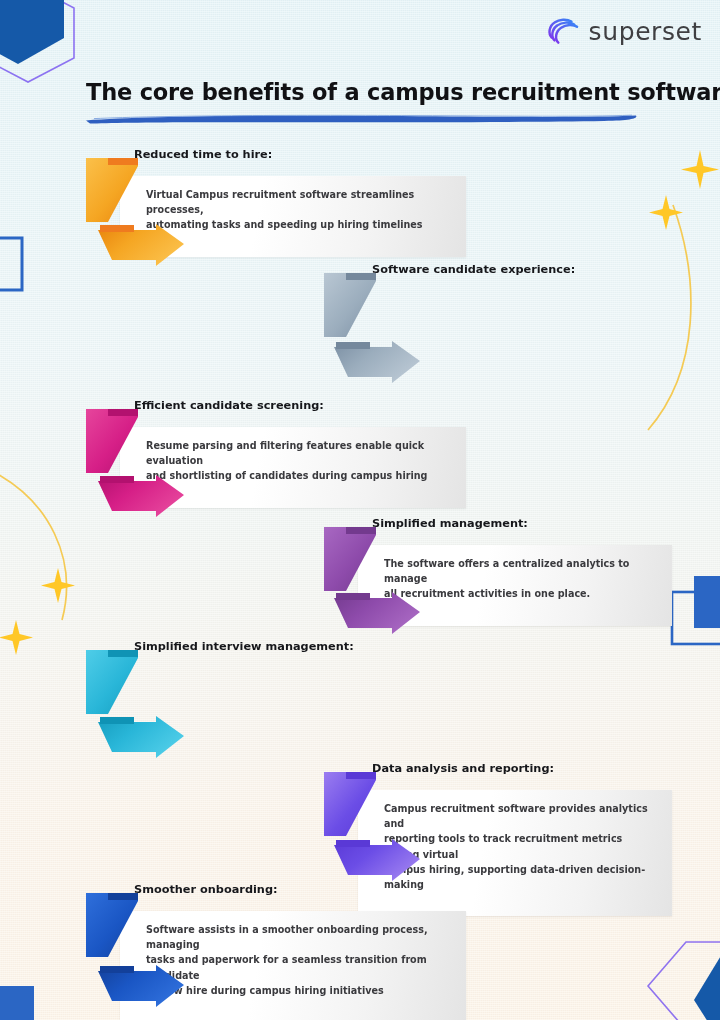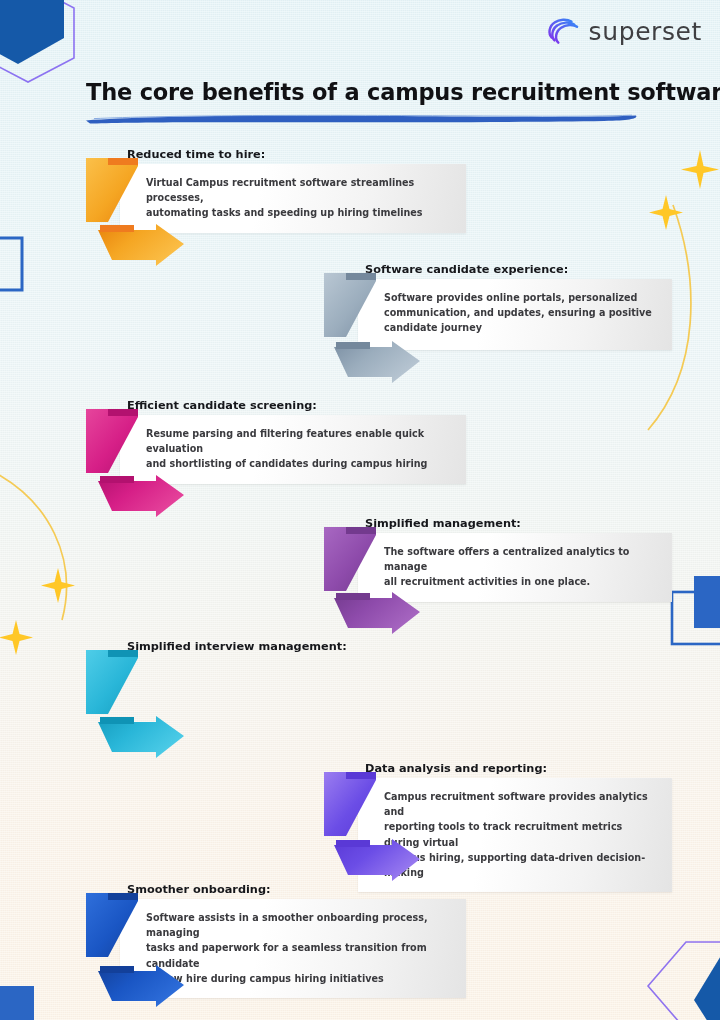--- a/index.html
+++ b/index.html
@@ -82,30 +82,30 @@
     position: absolute;
     z-index: 4;
   }
 
   .card-heading {
     position: absolute;
     font-size: 11.3px;
     font-weight: bold;
     color: #16171b;
     white-space: nowrap;
-    left: 41px;
+    left: 48px;
     top: 0px;
     font-family: "DejaVu Sans", sans-serif;
   }
 
   .card-body {
     position: absolute;
     left: 34px;
-    top: 16px;
-    padding: 11px 14px 12px 26px;
+    top: 28px;
+    padding: 11px 14px 24px 26px;
     background: linear-gradient(100deg, #ffffff 0%, #ffffff 40%, #f3f3f3 72%, #e4e4e4 100%);
     box-shadow: 0 1px 2px rgba(0,0,0,.07);
   }
   .card-text {
     font-size: 9.6px;
     line-height: 15.2px;
     color: #3a3a3e;
     font-family: "DejaVu Sans", sans-serif;
     font-weight: 600;
     white-space: pre-line;
@@ -236,25 +236,20 @@
           <stop offset="100%" stop-color="#fbc04a"></stop>
         </linearGradient>
       </defs>
       <polygon points="0,6 58,6 58,0 86,20 58,42 58,36 14,36 0,6" fill="url(#badg0)"></polygon>
       <rect x="2" y="1" width="34" height="7" fill="#ef7b1f"></rect>
     </svg>
 
     <div class="badge-num" style="left:12px;top:76px">01</div>
   </div>
     <div class="card" style="left: 324px; top: 263px; width: 354px; height: 181px;">
-    <div class="card-body" style="width:314px;min-height:71px">
-      <div class="card-text">Software provides online portals, personalized
-communication, and updates, ensuring a positive
-candidate journey</div>
-    </div>
 
     <svg class="card-tab" viewBox="0 0 52 66" preserveAspectRatio="none">
       <defs>
         <linearGradient id="tabg1" x1="0" y1="0" x2="1" y2="1">
           <stop offset="0%" stop-color="#b9c7d3"></stop>
           <stop offset="55%" stop-color="#9badbd"></stop>
           <stop offset="100%" stop-color="#7b8fa3"></stop>
         </linearGradient>
       </defs>
       <polygon points="0,0 52,0 52,8 22,64 0,64" fill="url(#tabg1)"></polygon>

